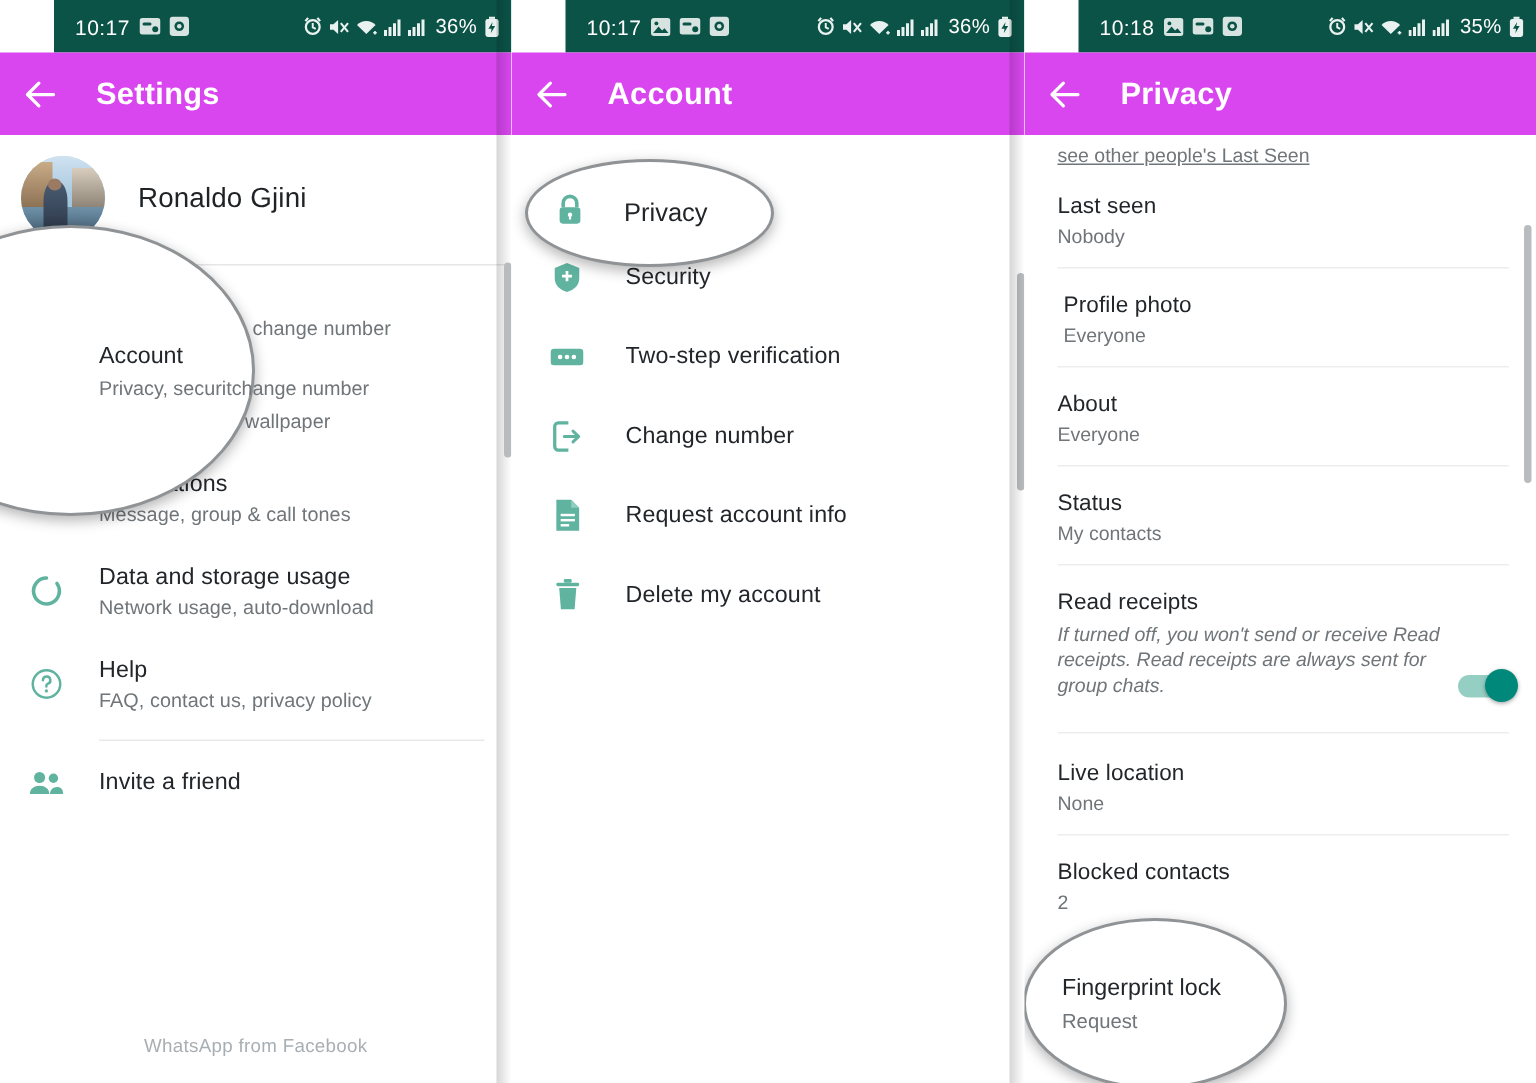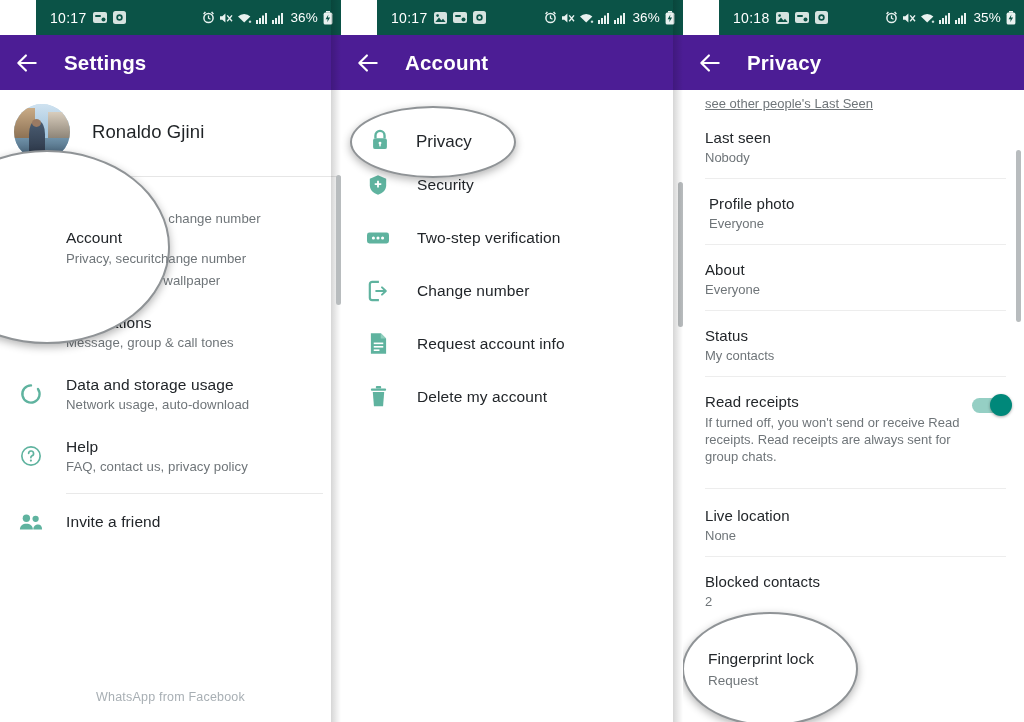--- a/index.html
+++ b/index.html
@@ -36,21 +36,21 @@
   .sb-left { display: flex; align-items: center; gap: 6px; }
   .sb-time { font-size: 14px; color: #ffffff; letter-spacing: .3px; }
   .sb-right { margin-left: auto; display: flex; align-items: center; gap: 4px; }
   .sb-pct { font-size: 13.5px; color: #ffffff; margin: 0 1px 0 2px; }
   .sb-ico { display: inline-flex; align-items: center; justify-content: center; }
   .sb-ico svg { display: block; }
 
   
   .appbar {
     height: 55px;
-    background: #4c1d95;
+    background: #d946ef;
     display: flex;
     align-items: center;
     padding-left: 14px;
     gap: 24px;
   }
   .appbar-title {
     color: #ffffff;
     font-size: 20.5px;
     font-weight: bold;
     letter-spacing: .2px;
@@ -106,23 +106,23 @@
 
   
   .arow { display: flex; align-items: center; gap: 26px; padding: 0 16px 0 24px;
           min-height: 53px; cursor: pointer; }
   .arow .row-title { font-size: 15.5px; }
 
   
   .prow { padding: 13px 18px 13px 22px; cursor: pointer; }
   .prow .p-title { font-size: 15px; color: #22262a; letter-spacing: .1px; }
   .prow .p-sub { font-size: 13px; color: #6f7579; margin-top: 4px; }
-  .prow-toggle { display: flex; align-items: flex-start; gap: 10px; }
+  .prow-toggle { display: flex; align-items: flex-end; gap: 10px; }
   .prow-toggle .ptxt { flex: 1; }
-  .p-desc { font-size: 13px; color: #6f7579; line-height: 17px; margin-top: 4px; }
+  .p-desc { font-size: 13px; color: #6f7579; line-height: 17px; margin-top: 4px; font-style: italic; }
   .toggle {
     width: 38px; height: 15px; border-radius: 8px;
     background: #95cfc4; position: relative; margin-top: 5px; flex: 0 0 auto;
     cursor: pointer;
   }
   .toggle .knob {
     position: absolute; right: -2px; top: -4px;
     width: 22px; height: 22px; border-radius: 50%;
     background: #00887a;
     box-shadow: 0 1px 3px rgba(0,0,0,.35);

